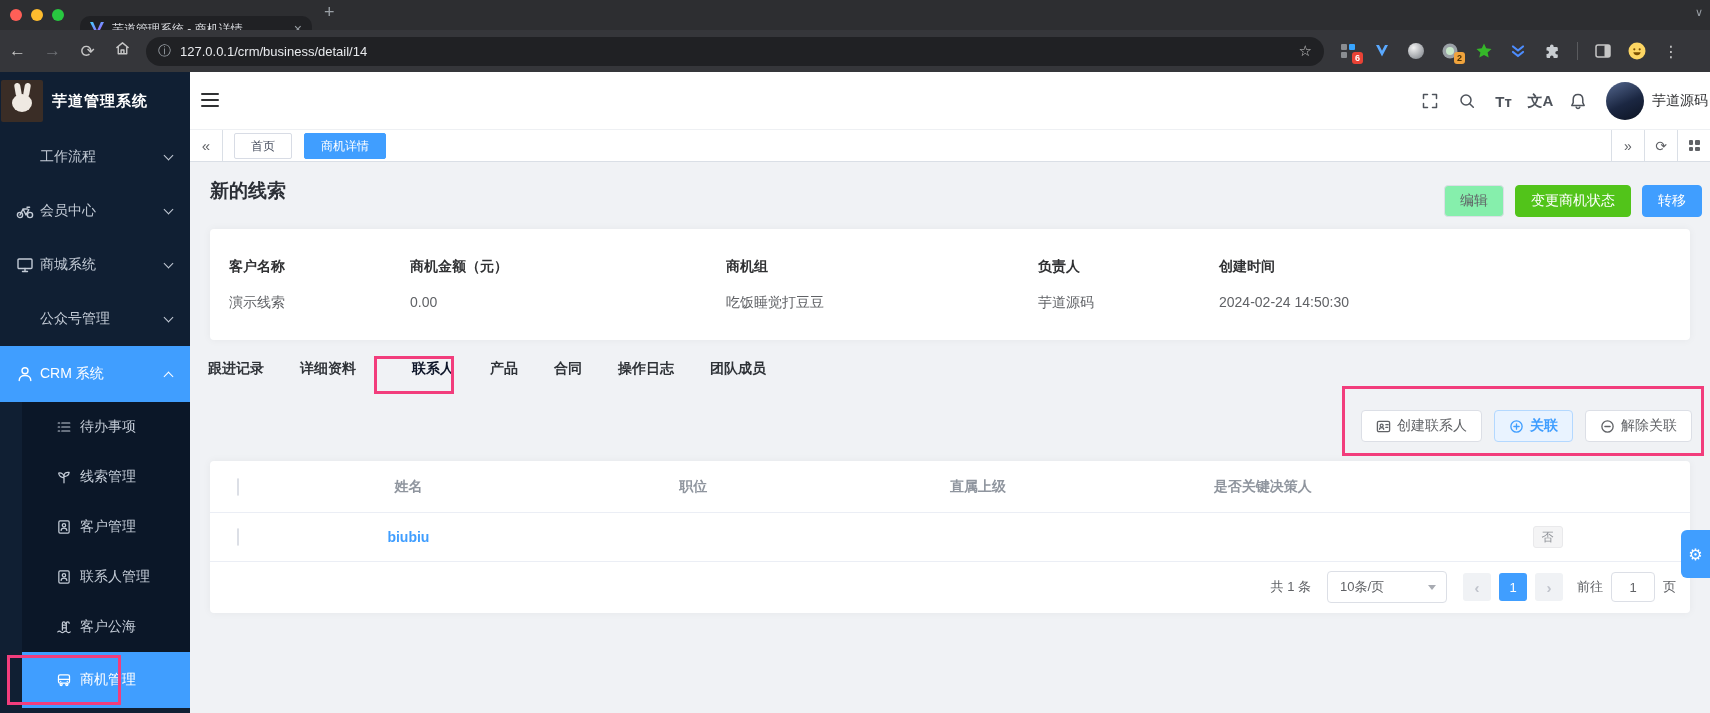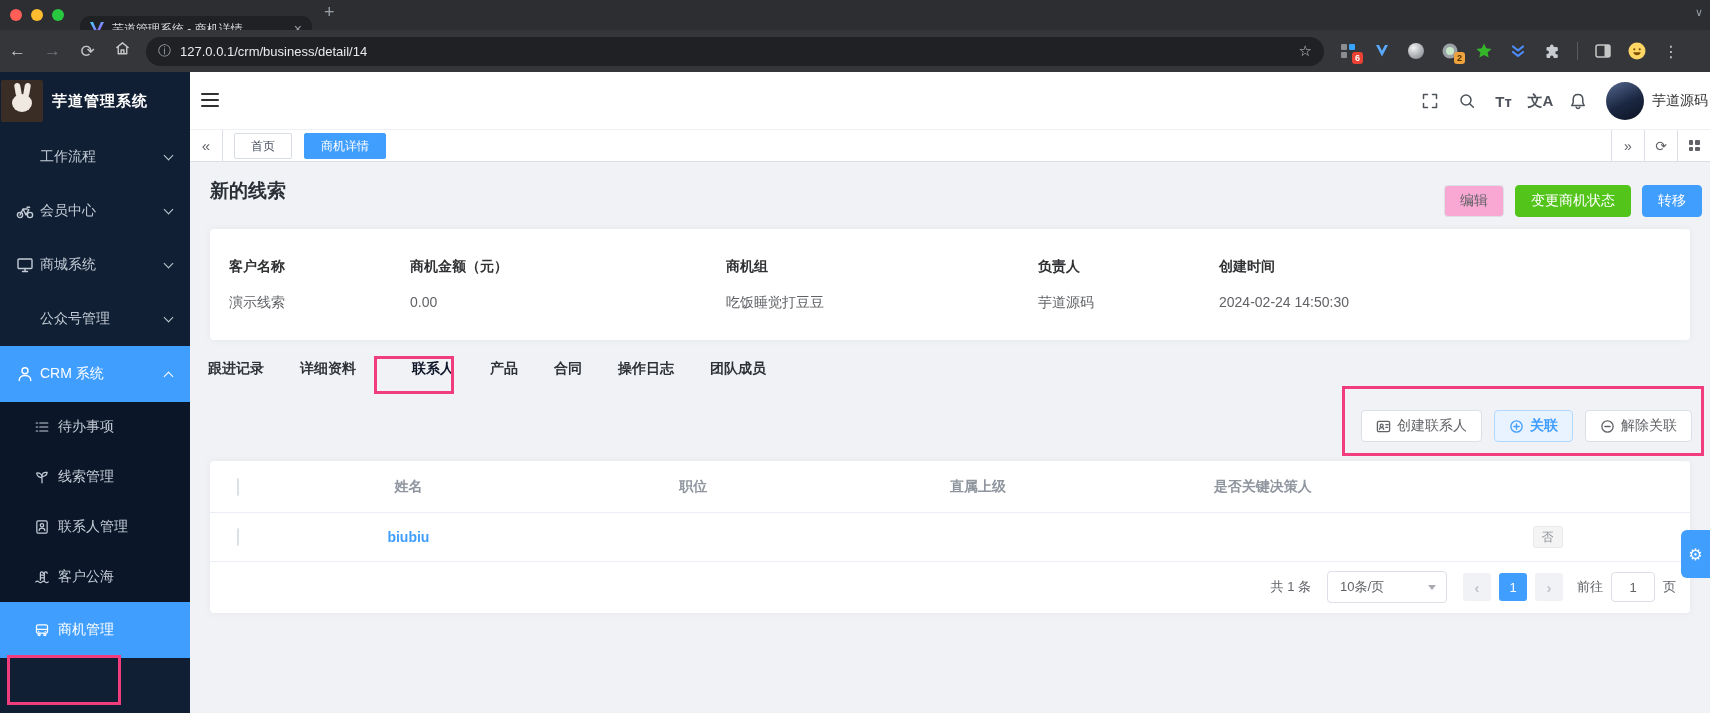--- a/index.html
+++ b/index.html
@@ -50,21 +50,21 @@
   .rab-ear { position:absolute; width:6px; height:14px; background:#efe9e2; border-radius:3px; top:3px; }
   .rab-ear.l { left:14px; transform:rotate(-10deg); } .rab-ear.r { left:23px; transform:rotate(10deg); }
   .app-title { color:#fff; font-size:15px; font-weight:700; margin-left:9px; letter-spacing:1px; }
   .menu-item { height:54px; display:flex; align-items:center; padding:0 16px; color:#c3cbd6; font-size:14px; position:relative; }
   .menu-item.active { background:#409eff; color:#fff; height:56px; }
   .mi-icon { width:18px; height:18px; margin-right:6px; flex:0 0 18px; }
   .mi-icon svg { width:18px; height:18px; stroke:currentColor; fill:none; stroke-width:1.4; stroke-linecap:round; stroke-linejoin:round; }
   .chev { position:absolute; right:18px; width:7px; height:7px;
     border-right:1.5px solid currentColor; border-bottom:1.5px solid currentColor; transform:rotate(45deg); margin-top:-3px; }
   .chev.up { transform:rotate(-135deg); margin-top:4px; }
-  .submenu { background:#0b1728; }
+  .submenu { background:#0b1728;margin-left:22px; }
   .sub-item { height:50px; display:flex; align-items:center; padding-left:34px; color:#c3cbd6; font-size:14px; }
   .sub-item .mi-icon { width:16px; height:16px; flex:0 0 16px; margin-right:8px; }
   .sub-item .mi-icon svg { width:16px; height:16px; }
   .sub-item.active { background:#409eff; color:#fff; height:56px; }
   
   .navbar { position:absolute; left:190px; top:72px; width:1520px; height:58px; background:#fff;
     border-bottom:1px solid #eef0f3; }
   .hamburger { position:absolute; left:11px; top:21px; width:18px; }
   .hamburger i { display:block; height:2px; background:#303133; margin-bottom:4px; border-radius:1px; }
   .nav-right { position:absolute; right:0; top:0; height:58px; display:flex; align-items:center; }
@@ -85,21 +85,21 @@
   .tag-active { left:114px; background:#409eff; border-color:#409eff; color:#fff; }
   .tv-right { position:absolute; right:0; top:0; display:flex; height:31px; }
   .tv-btn { width:33px; border-left:1px solid #dadfe6; display:flex; align-items:center; justify-content:center;
     color:#606266; font-size:14px; }
   .grid-ic { width:11px; height:11px; display:grid; grid-template-columns:1fr 1fr; gap:2px; }
   .grid-ic i { background:#606266; border-radius:1px; }
   
   .page-title { position:absolute; left:210px; top:178px; font-size:19px; font-weight:700; color:#2b2f36; }
   .page-actions { position:absolute; top:185px; right:8px; display:flex; gap:11px; }
   .btn { height:32px; border-radius:4px; font-size:14px; display:flex; align-items:center; padding:0 15px; white-space:nowrap; }
-  .btn-default { background:#f9a8d4; border:1px solid #dcdfe6; color:#606266; }
+  .btn-default { background:#86efac; border:1px solid #dcdfe6; color:#606266; }
   .btn-success { background:#52c41a; border:1px solid #52c41a; color:#fff; }
   .btn-primary { background:#409eff; border:1px solid #409eff; color:#fff; }
   .info-card { position:absolute; left:210px; top:229px; width:1480px; height:111px; background:#fff;
     border-radius:4px; box-shadow:0 0 8px rgba(0,0,0,0.05); }
   .info-grid { display:grid; grid-template-columns:181px 316px 312px 181px auto; padding:29px 0 0 19px; }
   .if-label { font-size:14px; font-weight:700; color:#303133; white-space:nowrap; }
   .if-value { font-size:14px; color:#606266; margin-top:18px; white-space:nowrap; }
   .page-tabs { position:absolute; left:208px; top:360px; display:flex; gap:36px; font-size:14px;
     font-weight:600; color:#2f3338; }
   .page-tabs .ptab.active { color:#0f172a;padding-left:20px; }
@@ -296,20 +296,30 @@
       <span>线索管理</span>
     </div>
     <div class="sub-item">
       <span class="mi-icon">
         <svg viewBox="0 0 18 18">
             <rect x="3.2" y="2.2" width="11.6" height="13.6" rx="1.4"></rect>
             <circle cx="9" cy="7" r="1.9"></circle>
             <path d="M5.8 12.8 c0-1.7 1.4-2.6 3.2-2.6 s3.2 .9 3.2 2.6"></path>
           </svg>
       </span>
+      <span>客户管理</span>
+    </div>
+    <div class="sub-item">
+      <span class="mi-icon">
+        <svg viewBox="0 0 18 18">
+            <rect x="3.2" y="2.2" width="11.6" height="13.6" rx="1.4"></rect>
+            <circle cx="9" cy="7" r="1.9"></circle>
+            <path d="M5.8 12.8 c0-1.7 1.4-2.6 3.2-2.6 s3.2 .9 3.2 2.6"></path>
+          </svg>
+      </span>
       <span>联系人管理</span>
     </div>
     <div class="sub-item">
       <span class="mi-icon">
         <svg viewBox="0 0 18 18">
             <path d="M7.2 12.5 V4.8 a1.6 1.6 0 0 1 3.2 0 M11.6 12.5 V4.8 a1.6 1.6 0 0 1 3.2 0 M7.2 7 h4.4 M7.2 10 h4.4 M2 14.5 q1.75-1.6 3.5 0 t3.5 0 t3.5 0 t3.5 0"></path>
           </svg>
       </span>
       <span>客户公海</span>
     </div>

